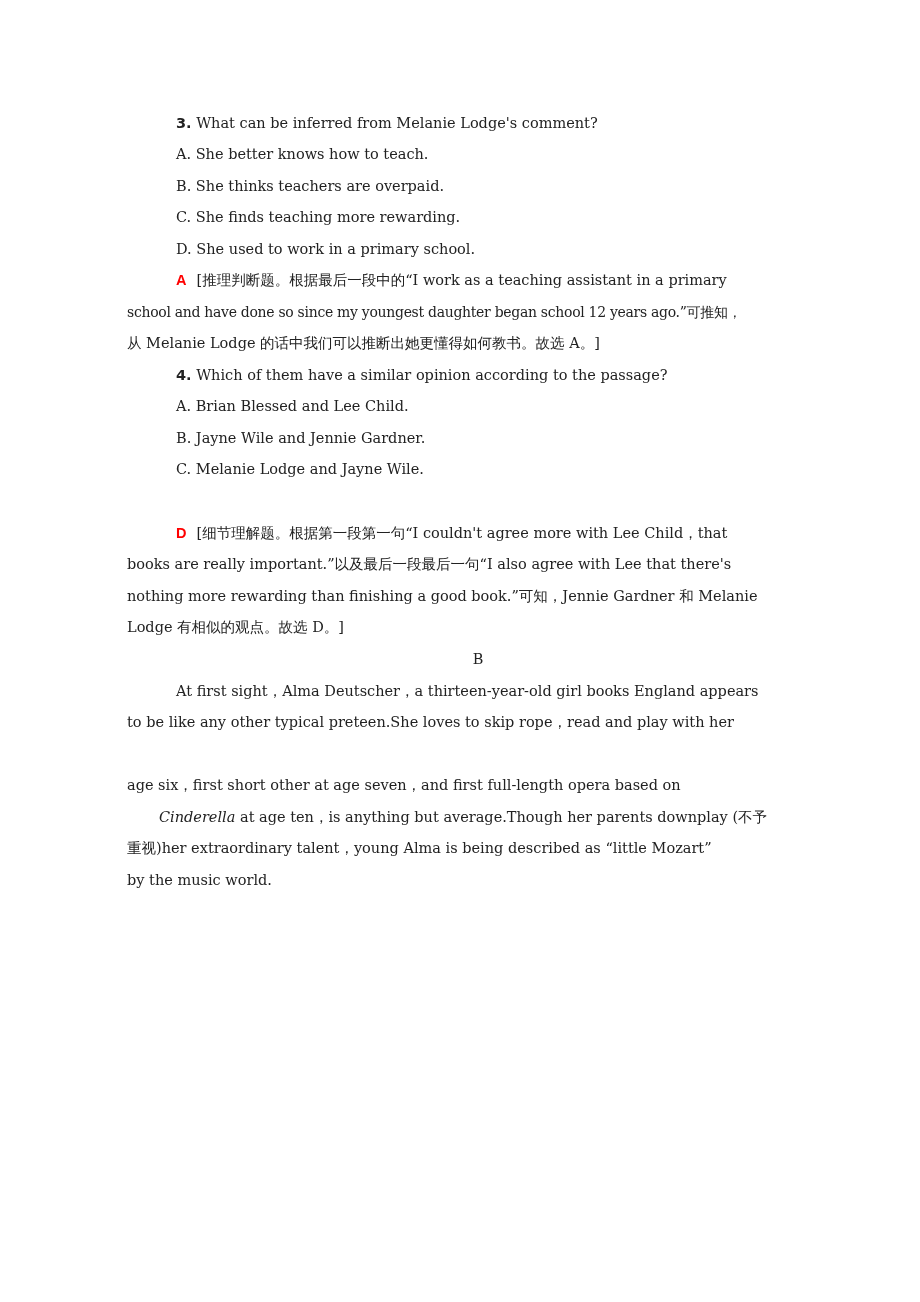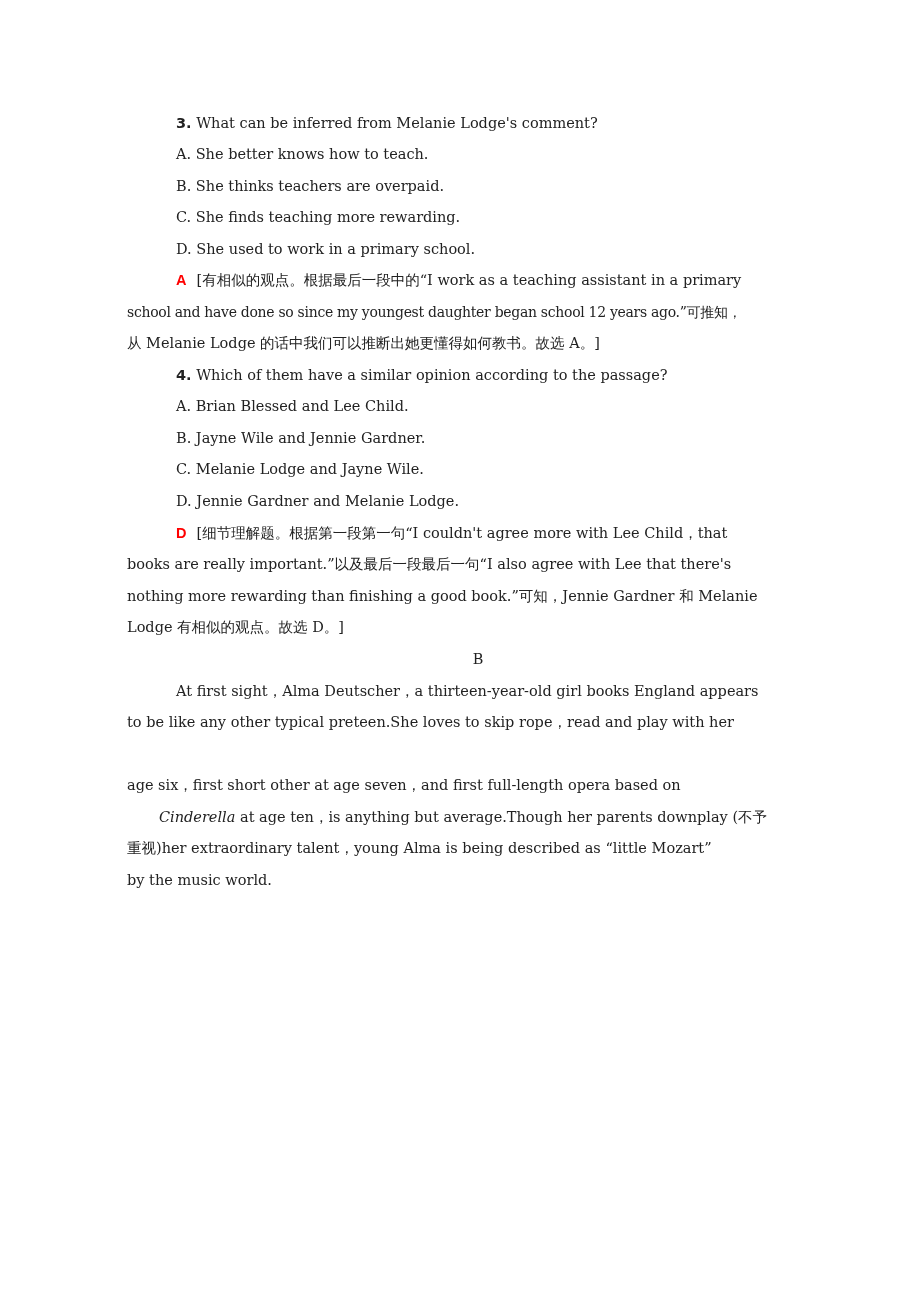--- a/index.html
+++ b/index.html
@@ -25,33 +25,32 @@
   <div class="line indent" style="top:113px">
     <span class="qnum">3.</span>
     <span>What can be inferred from Melanie Lodge's comment?</span>
   </div>
   <div class="line indent" style="top:144px">A. She better knows how to teach.</div>
   <div class="line indent" style="top:207px">C. She finds teaching more rewarding.</div>
   <div class="line indent" style="top:176px">B. She thinks teachers are overpaid.</div>
   <div class="line indent" style="top:239px">D. She used to work in a primary school.</div>
 
   <div class="line indent" style="top:270px">
-    <span class="ans">A</span><span>[有相似的观点。根据最后一段中的“I work as a teaching assistant in a primary</span>
+    <span class="ans">A</span><span>[推理判断题。根据最后一段中的“I work as a teaching assistant in a primary</span>
   </div>
   <div class="line flush" style="top:302px; font-size:14px; letter-spacing:-0.3px">school and have done so since my youngest daughter began school 12 years ago.”可推知，</div>
   <div class="line flush" style="top:333px">从 Melanie Lodge 的话中我们可以推断出她更懂得如何教书。故选 A。]</div>
 
   <div class="line indent" style="top:365px">
     <span class="qnum">4.</span>
     <span>Which of them have a similar opinion according to the passage?</span>
   </div>
   <div class="line indent" style="top:396px">A. Brian Blessed and Lee Child.</div>
   <div class="line indent" style="top:428px">B. Jayne Wile and Jennie Gardner.</div>
   <div class="line indent" style="top:459px">C. Melanie Lodge and Jayne Wile.</div>
-  <div class="line indent" style="top:491px">D. Jennie Gardner and Melanie Lodge.</div>
 
   <div class="line indent" style="top:523px">
     <span class="ans">D</span><span>[细节理解题。根据第一段第一句“I couldn't agree more with Lee Child，that</span>
   </div>
   <div class="line flush" style="top:554px">books are really important.”以及最后一段最后一句“I also agree with Lee that there's</div>
   <div class="line flush" style="top:586px">nothing more rewarding than finishing a good book.”可知，Jennie Gardner 和 Melanie</div>
   <div class="line flush" style="top:617px">Lodge 有相似的观点。故选 D。]</div>
 
   <div class="line center" style="top:649px">B</div>
 

